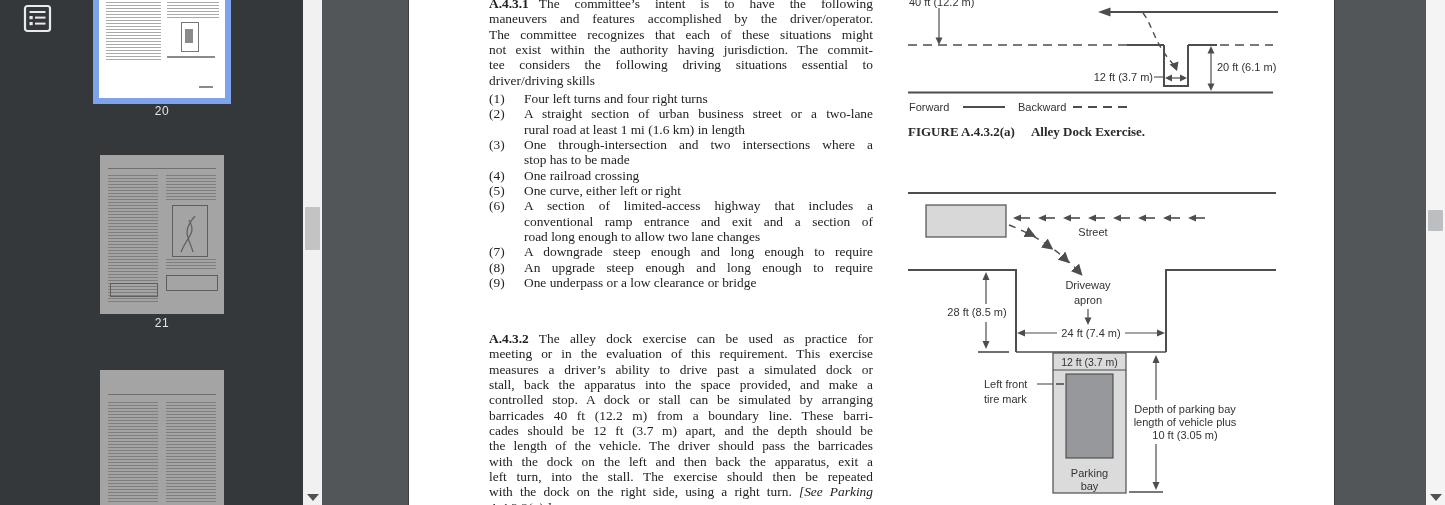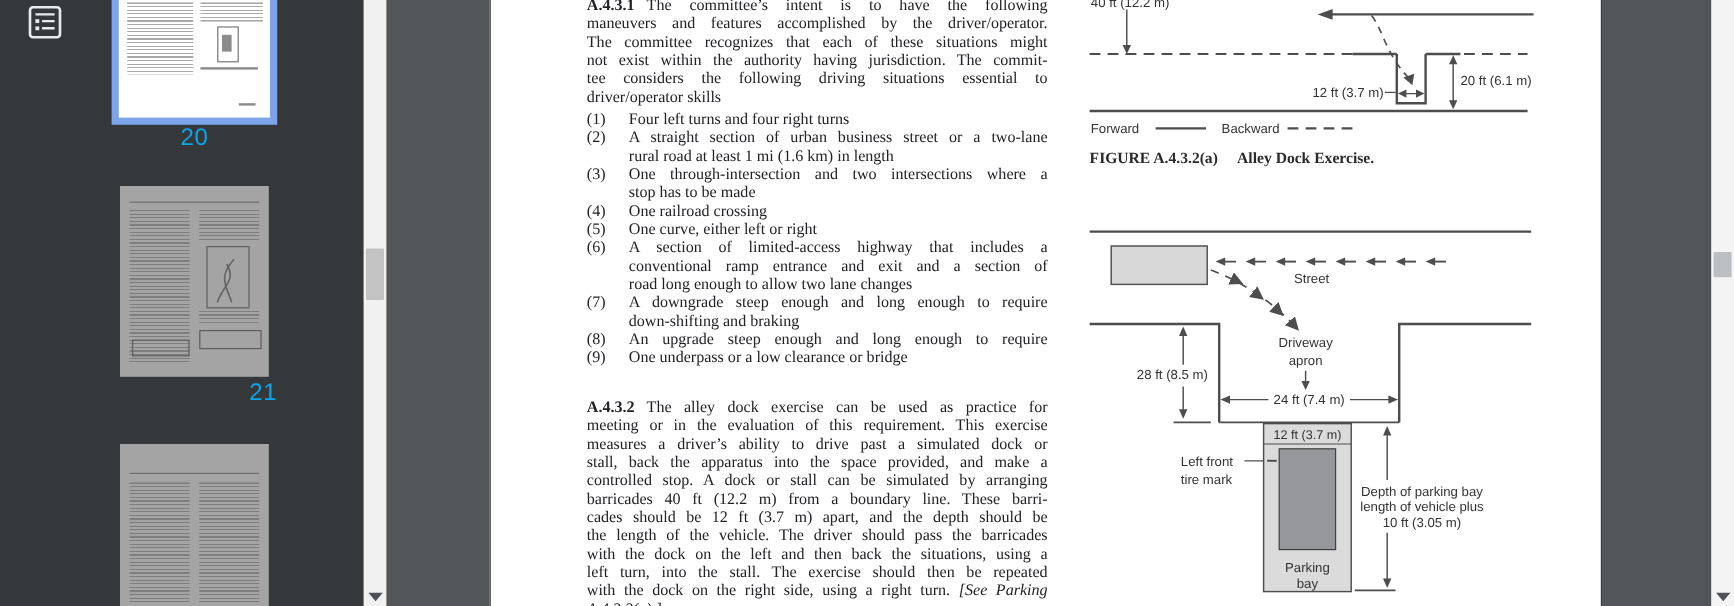--- a/index.html
+++ b/index.html
@@ -4,21 +4,21 @@
 <style>
   html,body{margin:0;padding:0;}
   body{
     position:relative;width:1445px;height:505px;overflow:hidden;
     background:#525659;font-family:"Liberation Sans",sans-serif;
   }
   
   .sidebar{position:absolute;left:0;top:0;width:303px;height:505px;background:#35383b;}
   .thumb-toggle{position:absolute;left:23px;top:4px;width:29px;height:29px;cursor:pointer;}
   .thumb-label{position:absolute;width:138px;text-align:center;
-    color:#0ea5e9;font-size:20px;letter-spacing:.5px;}
+    color:#e5e5e5;font-size:12px;letter-spacing:.5px;}
   .thumb-sel-box{position:absolute;left:93px;top:-48px;width:138px;height:152px;background:#7da4ea;}
   .thumb-page{position:absolute;background:#fff;overflow:hidden;}
   .thumb-page.gray{background:#a4a4a4;}
   .m-lines{position:absolute;background:repeating-linear-gradient(to bottom,#a9a9a9 0 1px,transparent 1px 3px);}
   .m-lines.dk{background:repeating-linear-gradient(to bottom,#7e7e7e 0 1px,transparent 1px 3px);}
   .m-rect{position:absolute;border:1px solid #777;}
   .m-bar{position:absolute;background:#8b8b8b;}
   
   .sb-track{position:absolute;top:0;width:19px;height:505px;background:#f1f1f1;}
   .sb-thumb{position:absolute;background:#c3c3c3;border-radius:1px;}
@@ -74,21 +74,21 @@
     <div class="m-lines dk" style="left:66px;top:20px;width:50px;height:26px;"></div>
     <div class="m-rect" style="left:72px;top:50px;width:34px;height:50px;border-color:#5e5e5e;">
       <svg width="34" height="50" viewBox="0 0 34 50">
           <path d="M8 46 C14 30 24 28 16 14 M20 46 C16 32 8 26 22 10" stroke="#636363" fill="none" stroke-width="1.3"></path>
         </svg>
     </div>
     <div class="m-lines dk" style="left:66px;top:104px;width:50px;height:10px;"></div>
     <div class="m-rect" style="left:10px;top:128px;width:46px;height:12px;border-color:#5e5e5e;"></div>
     <div class="m-rect" style="left:66px;top:120px;width:50px;height:14px;border-color:#5e5e5e;"></div>
   </div>
-  <div class="thumb-label" style="left:93px;top:316px;text-align:right;">21</div>
+  <div class="thumb-label" style="left:93px;top:316px;">21</div>
 
   <div class="thumb-page gray" style="left:100px;top:370px;width:124px;height:159px;">
     <div class="m-bar" style="left:8px;top:24px;width:108px;height:1px;background:#6f6f6f;"></div>
     <div class="m-lines dk" style="left:8px;top:32px;width:50px;height:100px;"></div>
     <div class="m-lines dk" style="left:66px;top:32px;width:50px;height:100px;"></div>
   </div>
 </aside>
 
 <div class="sb-track" style="left:303px;">
   <div class="sb-thumb" style="left:2px;top:207px;width:15px;height:43px;"></div>
@@ -97,21 +97,21 @@
 
 <main class="page">
 
   <div class="textblock" style="top:-4px;">
     <div class="tline"><span class="lead-num">A.4.3.1</span><span>The committee’s intent is to have the following</span></div>
     <div>
         <div class="tline">maneuvers and features accomplished by the driver/operator.</div>
         <div class="tline">The committee recognizes that each of these situations might</div>
         <div class="tline">not exist within the authority having jurisdiction. The commit-</div>
         <div class="tline">tee considers the following driving situations essential to</div>
-        <div class="tline left">driver/operator skills</div>
+        <div class="tline left">driver/driving skills</div>
       </div>
   </div>
 
   <div class="textblock" style="top:91px;">
     <div class="list-item">
         <span class="list-num">(1)</span>
         <div>
           <div class="tline left">Four left turns and four right turns</div>
         </div>
       </div>
@@ -146,21 +146,20 @@
         <div>
           <div class="tline">A section of limited-access highway that includes a</div>
           <div class="tline">conventional ramp entrance and exit and a section of</div>
           <div class="tline left">road long enough to allow two lane changes</div>
         </div>
       </div>
     <div class="list-item">
         <span class="list-num">(7)</span>
         <div>
           <div class="tline">A downgrade steep enough and long enough to require</div>
-          <div class="tline left">down-shifting and braking</div>
         </div>
       </div>
     <div class="list-item">
         <span class="list-num">(8)</span>
         <div>
           <div class="tline">An upgrade steep enough and long enough to require</div>
         </div>
       </div>
     <div class="list-item">
         <span class="list-num">(9)</span>
@@ -173,21 +172,21 @@
   <div class="textblock" style="top:331px;">
     <div class="tline"><span class="lead-num">A.4.3.2</span><span>The alley dock exercise can be used as practice for</span></div>
     <div>
         <div class="tline">meeting or in the evaluation of this requirement. This exercise</div>
         <div class="tline">measures a driver’s ability to drive past a simulated dock or</div>
         <div class="tline">stall, back the apparatus into the space provided, and make a</div>
         <div class="tline">controlled stop. A dock or stall can be simulated by arranging</div>
         <div class="tline">barricades 40 ft (12.2 m) from a boundary line. These barri-</div>
         <div class="tline">cades should be 12 ft (3.7 m) apart, and the depth should be</div>
         <div class="tline">the length of the vehicle. The driver should pass the barricades</div>
-        <div class="tline">with the dock on the left and then back the situations, using a</div>
+        <div class="tline">with the dock on the left and then back the apparatus, exit a</div>
         <div class="tline">left turn, into the stall. The exercise should then be repeated</div>
       </div>
     <div class="tline"><span>with the dock on the right side, using a right turn. </span><i>[See Parking</i></div>
     <div class="tline left"><i>A.4.3.2(a).]</i></div>
   </div>
 
   <svg class="fig" style="top:0;" width="385" height="148" viewBox="0 0 385 148">
 
     <text x="8" y="6">40 ft (12.2 m)</text>
     <line class="ln" x1="38" y1="8" x2="38" y2="40" stroke-width="1.2"></line>

